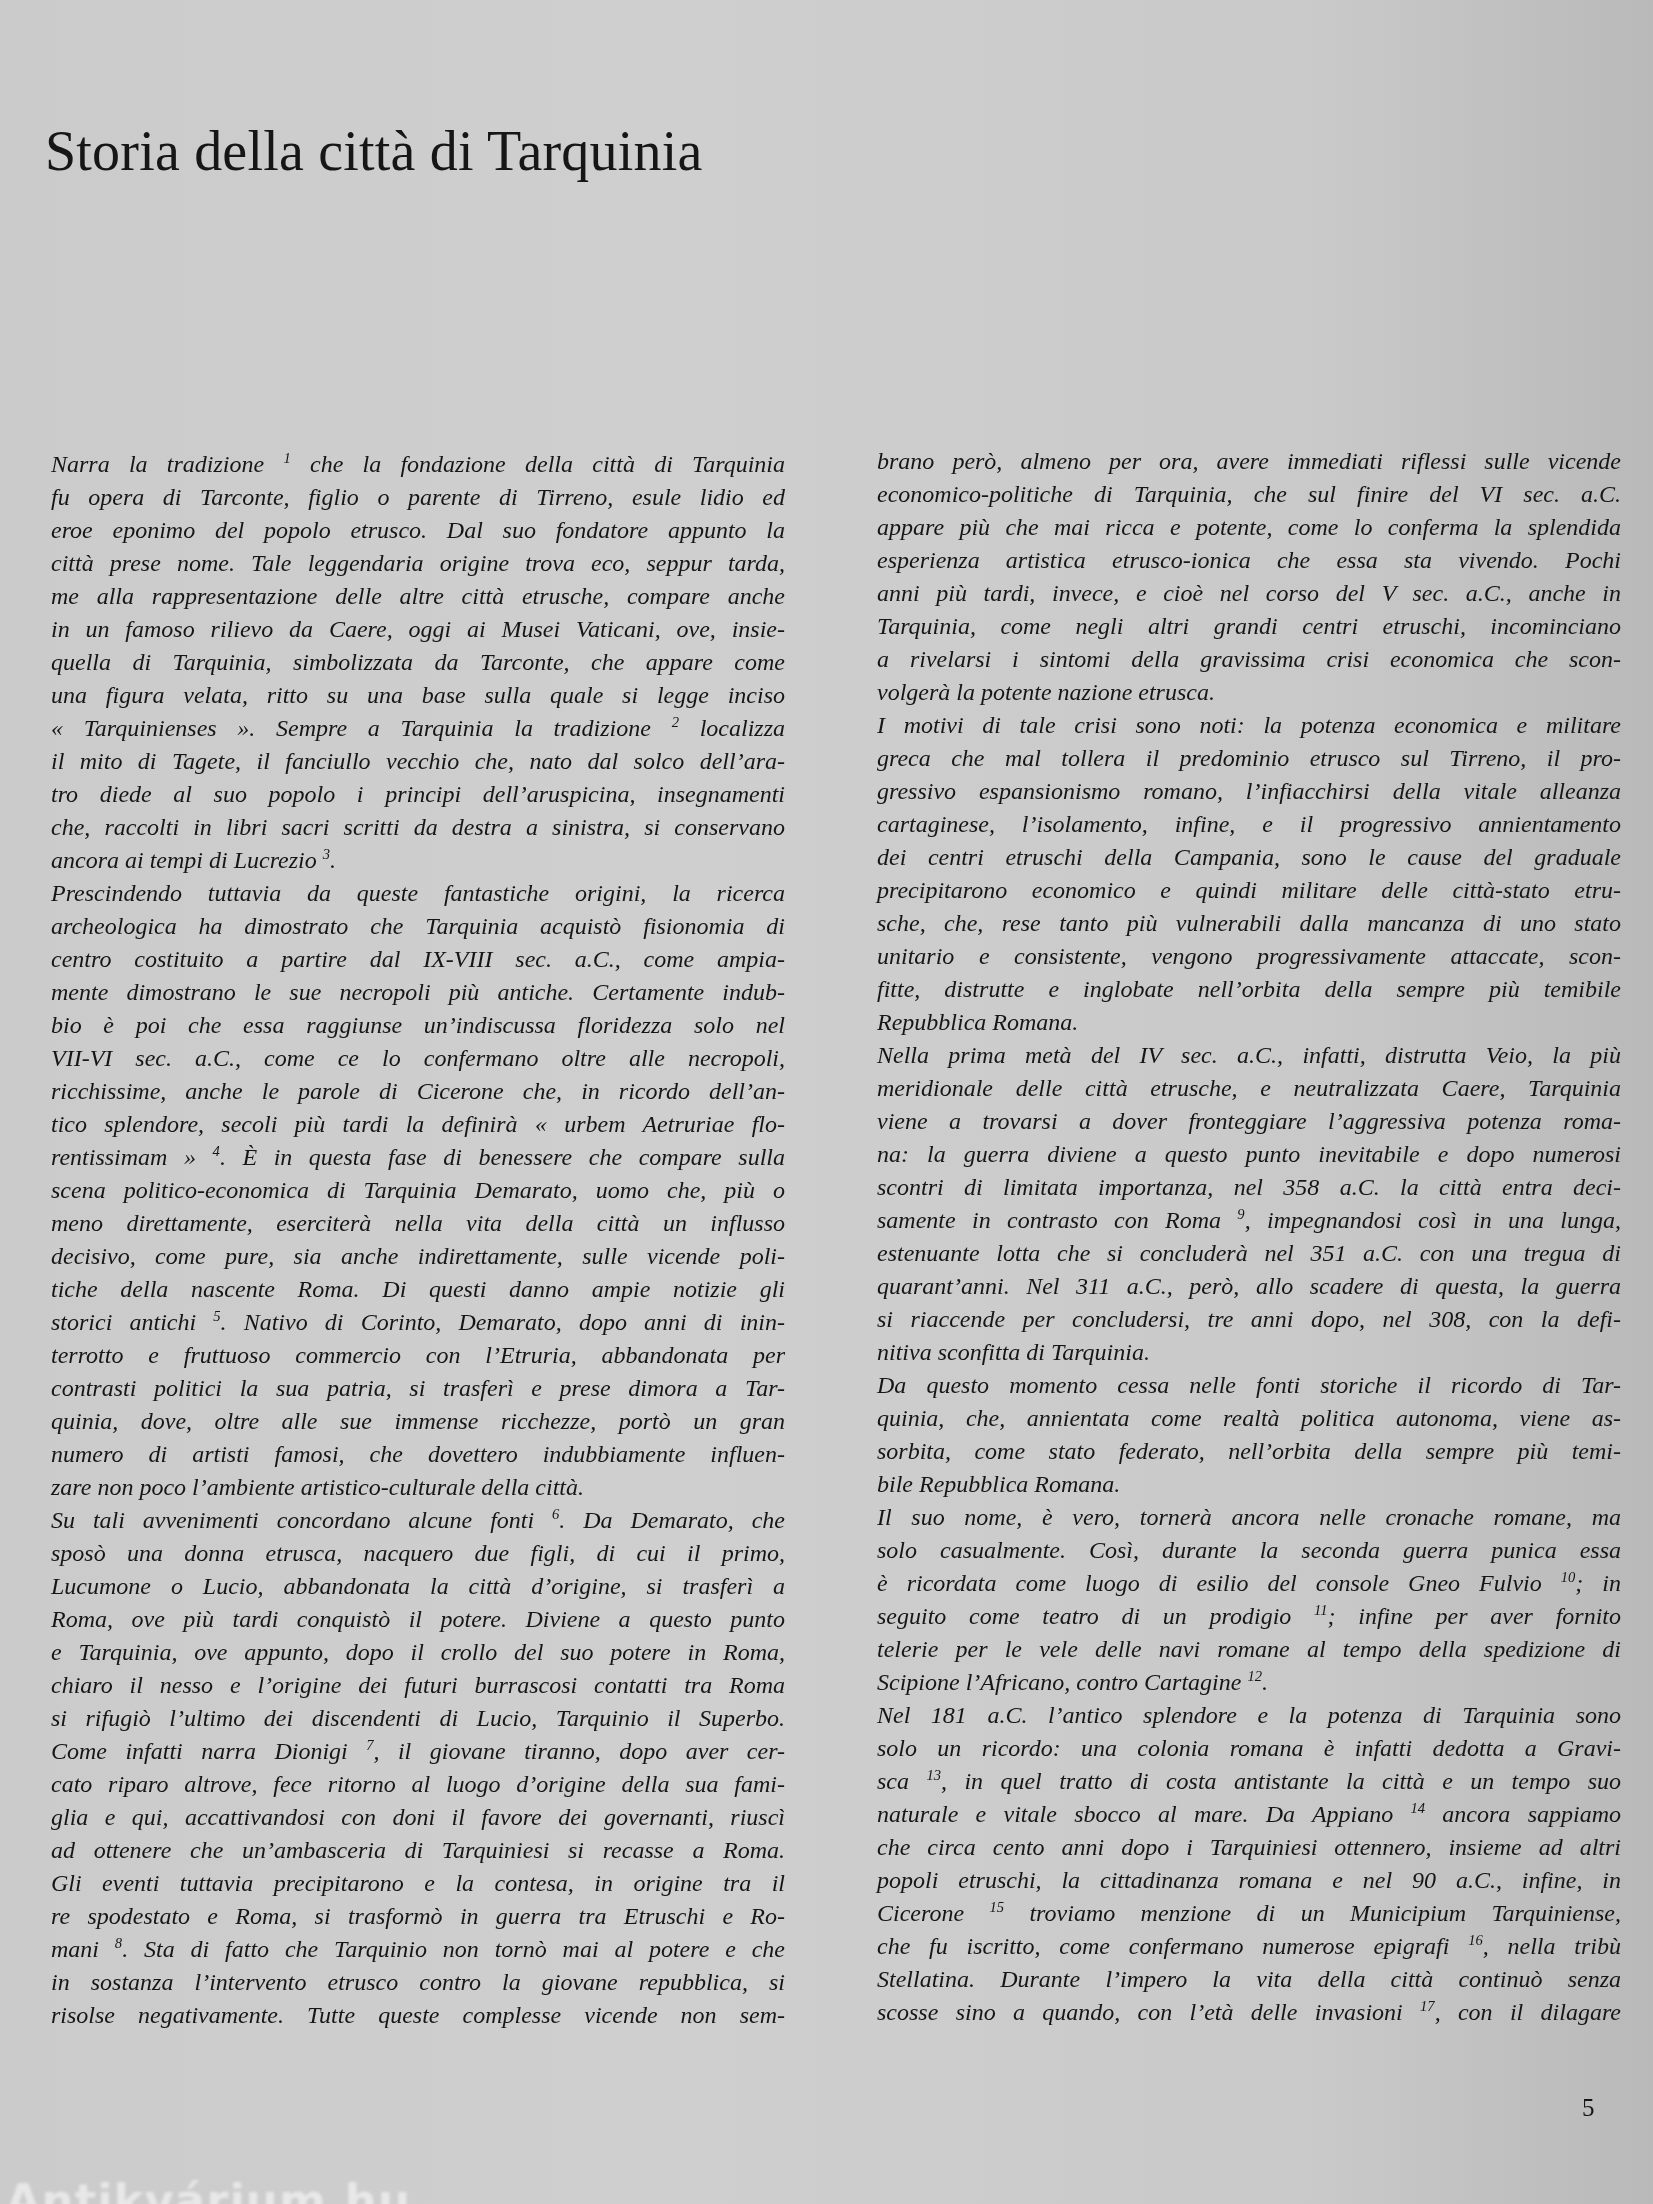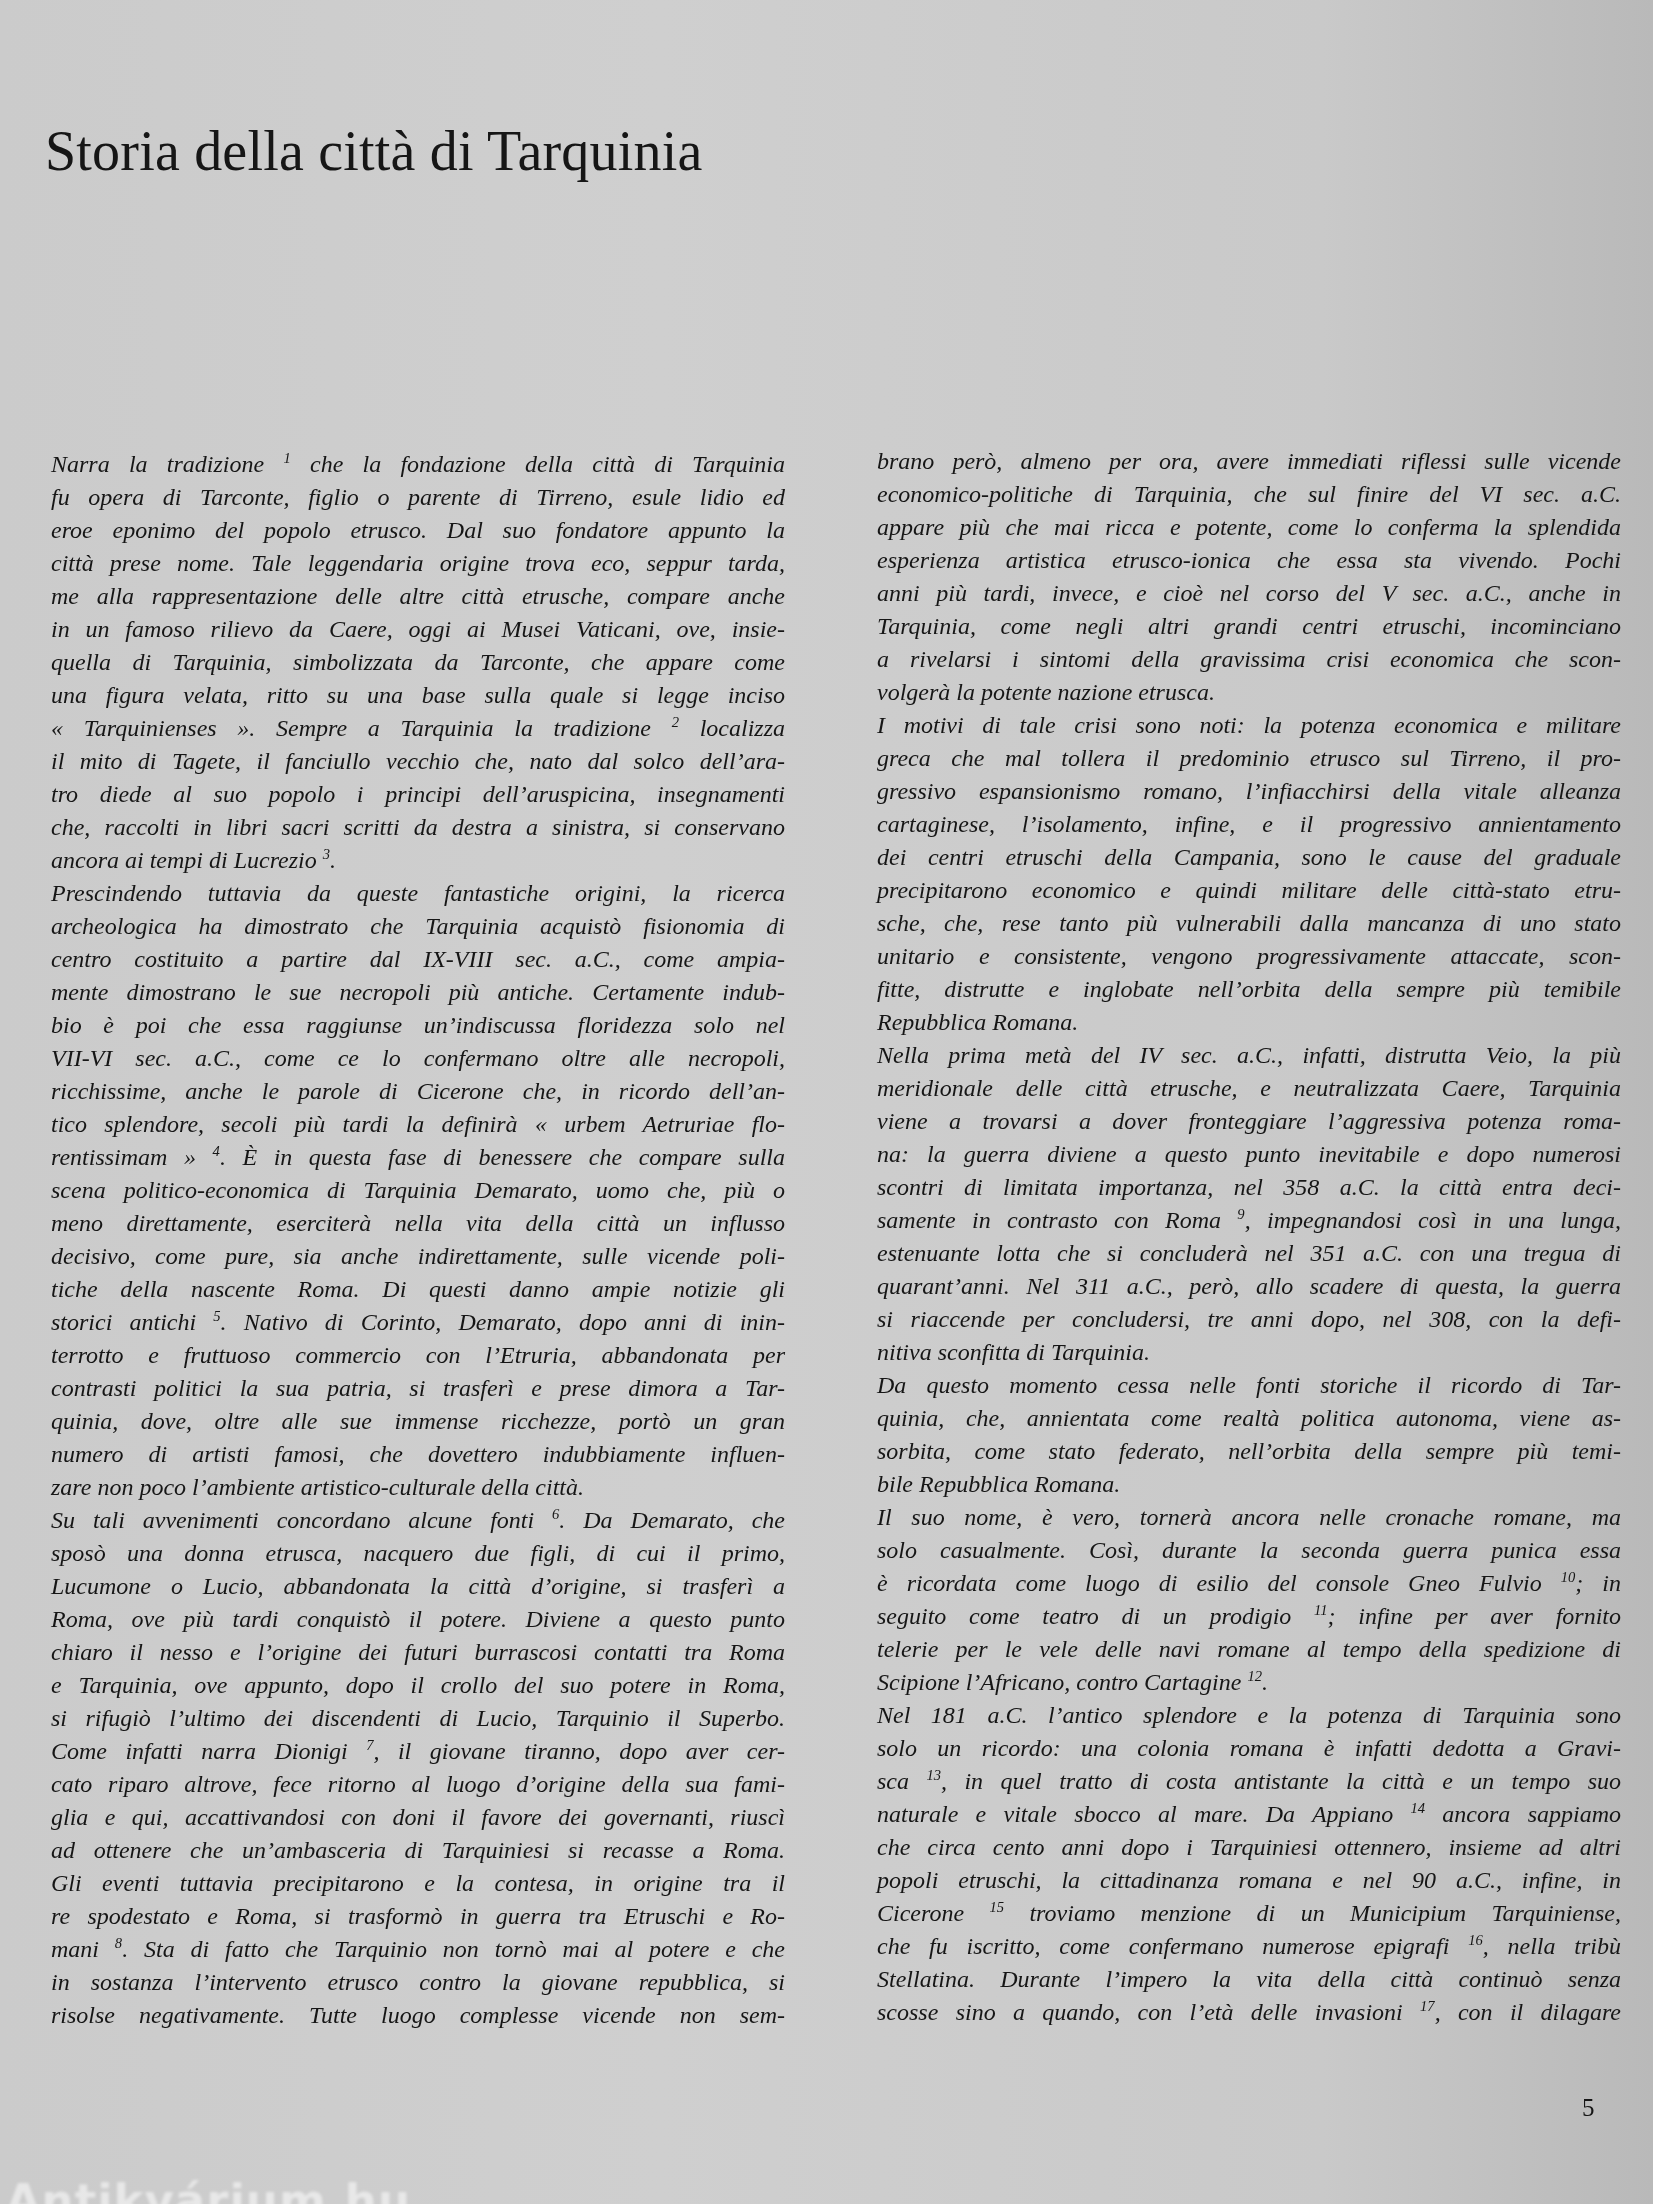--- a/index.html
+++ b/index.html
@@ -114,32 +114,32 @@
     <div class="line">storici antichi <sup>5</sup>. Nativo di Corinto, Demarato, dopo anni di inin-</div>
     <div class="line">terrotto e fruttuoso commercio con l’Etruria, abbandonata per</div>
     <div class="line">contrasti politici la sua patria, si trasferì e prese dimora a Tar-</div>
     <div class="line">quinia, dove, oltre alle sue immense ricchezze, portò un gran</div>
     <div class="line">numero di artisti famosi, che dovettero indubbiamente influen-</div>
     <div class="line last">zare non poco l’ambiente artistico-culturale della città.</div>
     <div class="line">Su tali avvenimenti concordano alcune fonti <sup>6</sup>. Da Demarato, che</div>
     <div class="line">sposò una donna etrusca, nacquero due figli, di cui il primo,</div>
     <div class="line">Lucumone o Lucio, abbandonata la città d’origine, si trasferì a</div>
     <div class="line">Roma, ove più tardi conquistò il potere. Diviene a questo punto</div>
+    <div class="line">e Tarquinia, ove appunto, dopo il crollo del suo potere in Roma,</div>
     <div class="line">chiaro il nesso e l’origine dei futuri burrascosi contatti tra Roma</div>
-    <div class="line">e Tarquinia, ove appunto, dopo il crollo del suo potere in Roma,</div>
     <div class="line">si rifugiò l’ultimo dei discendenti di Lucio, Tarquinio il Superbo.</div>
     <div class="line">Come infatti narra Dionigi <sup>7</sup>, il giovane tiranno, dopo aver cer-</div>
     <div class="line">cato riparo altrove, fece ritorno al luogo d’origine della sua fami-</div>
     <div class="line">glia e qui, accattivandosi con doni il favore dei governanti, riuscì</div>
     <div class="line">ad ottenere che un’ambasceria di Tarquiniesi si recasse a Roma.</div>
     <div class="line">Gli eventi tuttavia precipitarono e la contesa, in origine tra il</div>
     <div class="line">re spodestato e Roma, si trasformò in guerra tra Etruschi e Ro-</div>
     <div class="line">mani <sup>8</sup>. Sta di fatto che Tarquinio non tornò mai al potere e che</div>
     <div class="line">in sostanza l’intervento etrusco contro la giovane repubblica, si</div>
-    <div class="line">risolse negativamente. Tutte luogo complesse vicende non sem-</div>
+    <div class="line">risolse negativamente. Tutte queste complesse vicende non sem-</div>
   </div>
 <div class="column col-right">
     <div class="line">brano però, almeno per ora, avere immediati riflessi sulle vicende</div>
     <div class="line">economico-politiche di Tarquinia, che sul finire del VI sec. a.C.</div>
     <div class="line">appare più che mai ricca e potente, come lo conferma la splendida</div>
     <div class="line">esperienza artistica etrusco-ionica che essa sta vivendo. Pochi</div>
     <div class="line">anni più tardi, invece, e cioè nel corso del V sec. a.C., anche in</div>
     <div class="line">Tarquinia, come negli altri grandi centri etruschi, incominciano</div>
     <div class="line">a rivelarsi i sintomi della gravissima crisi economica che scon-</div>
     <div class="line last">volgerà la potente nazione etrusca.</div>

